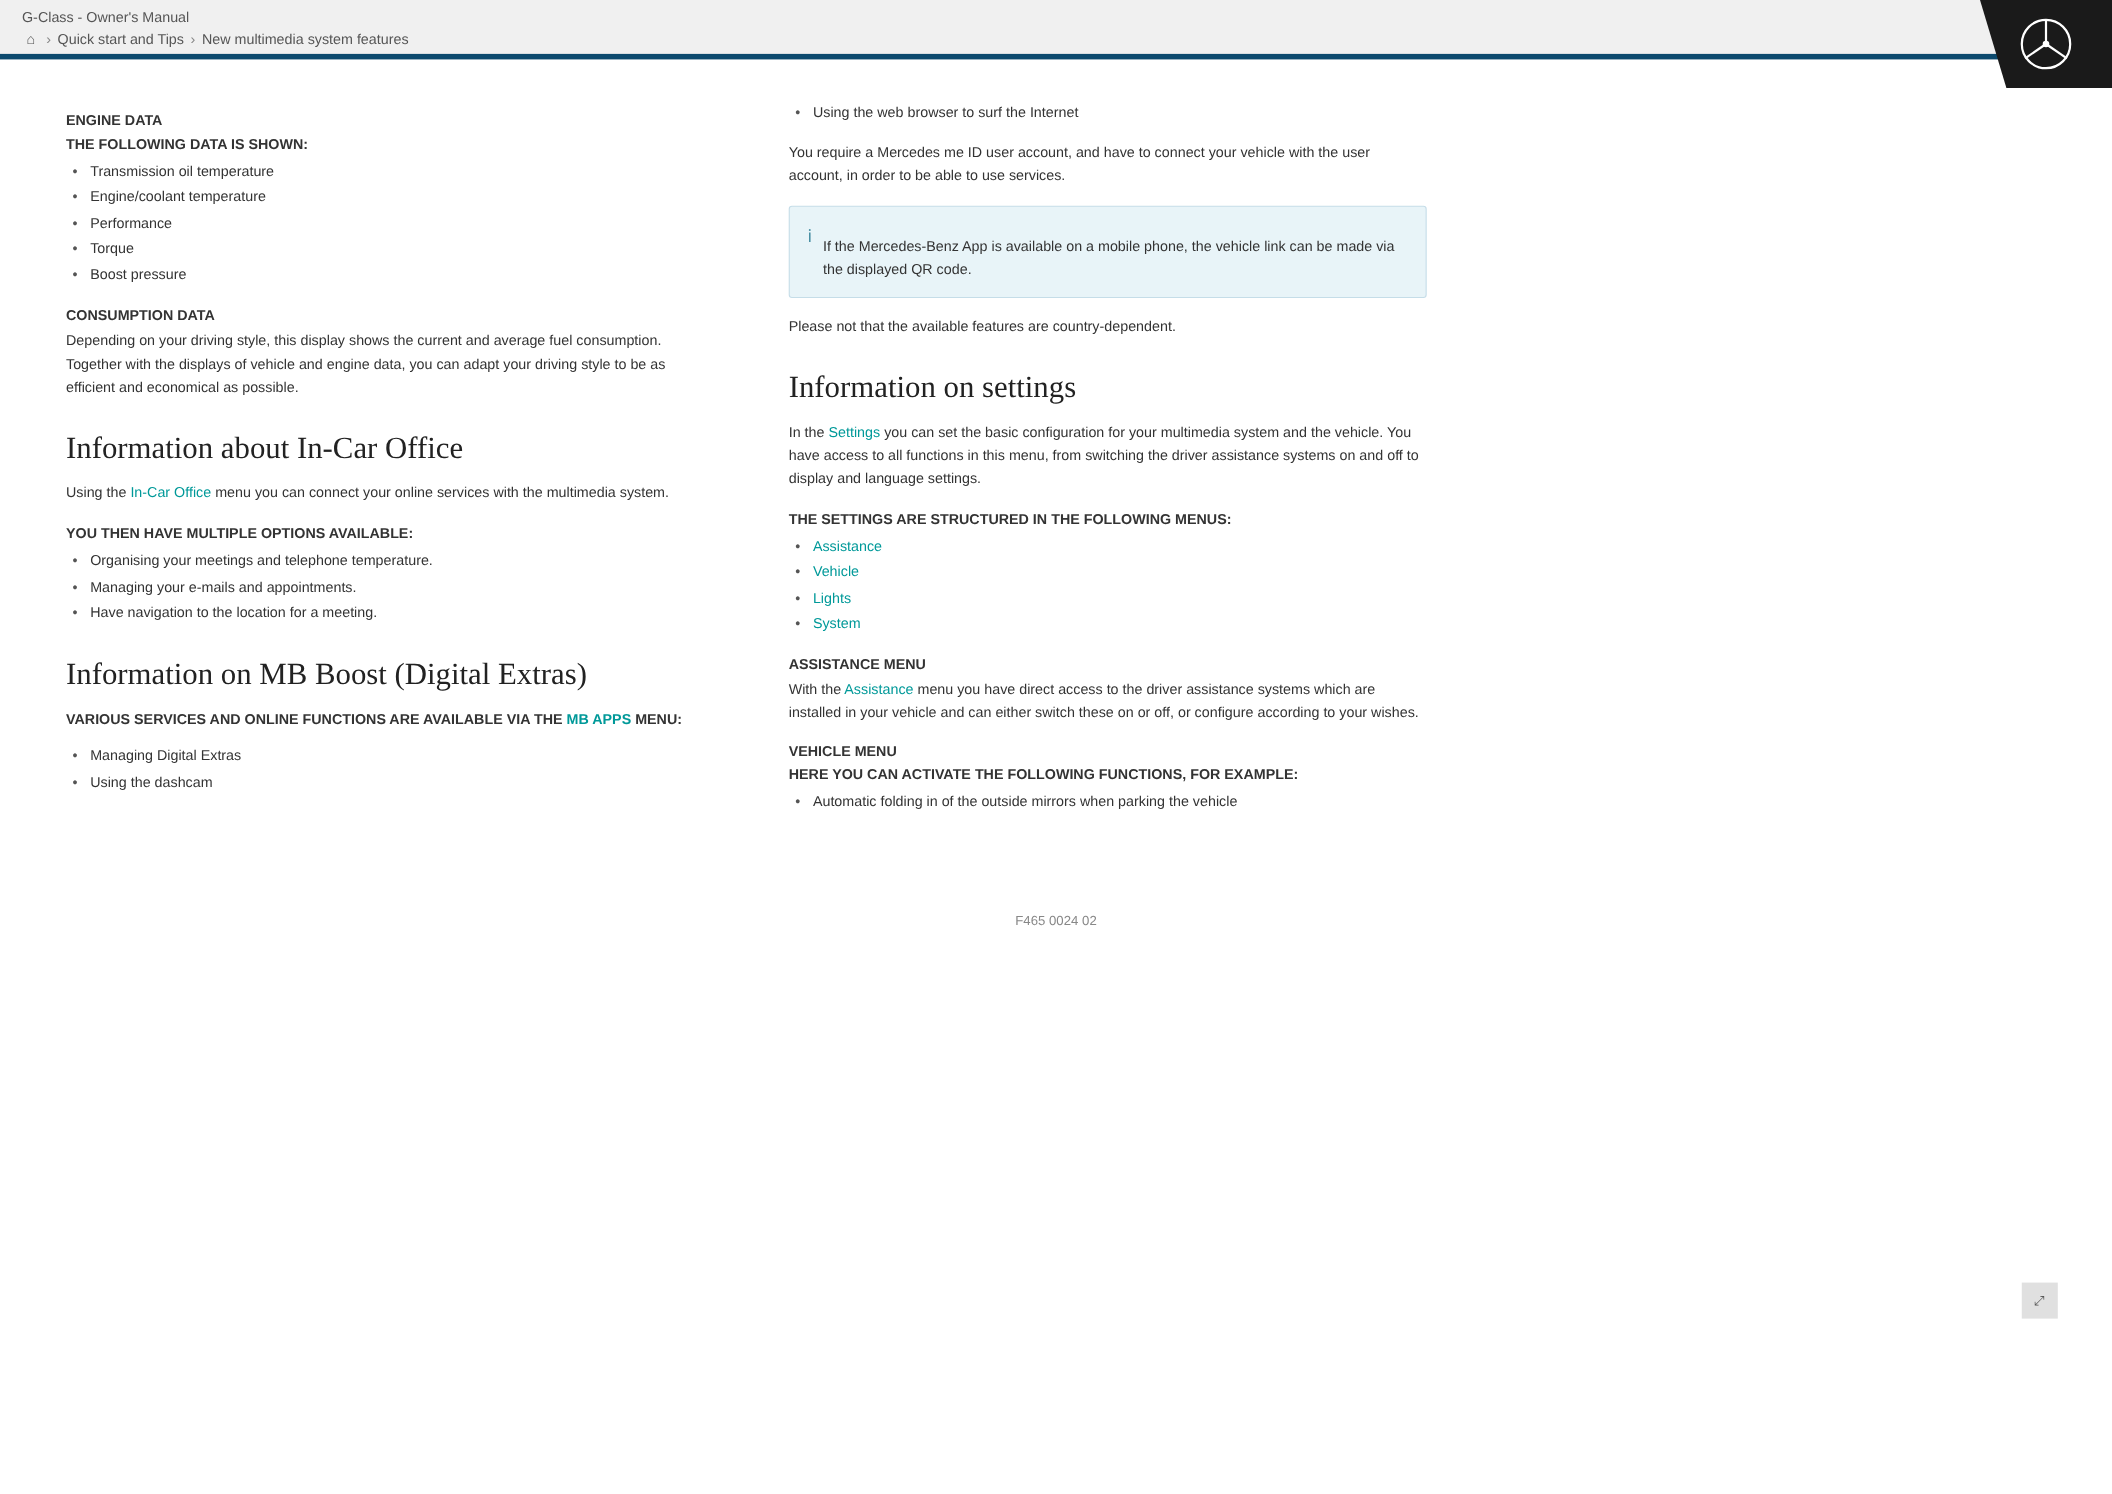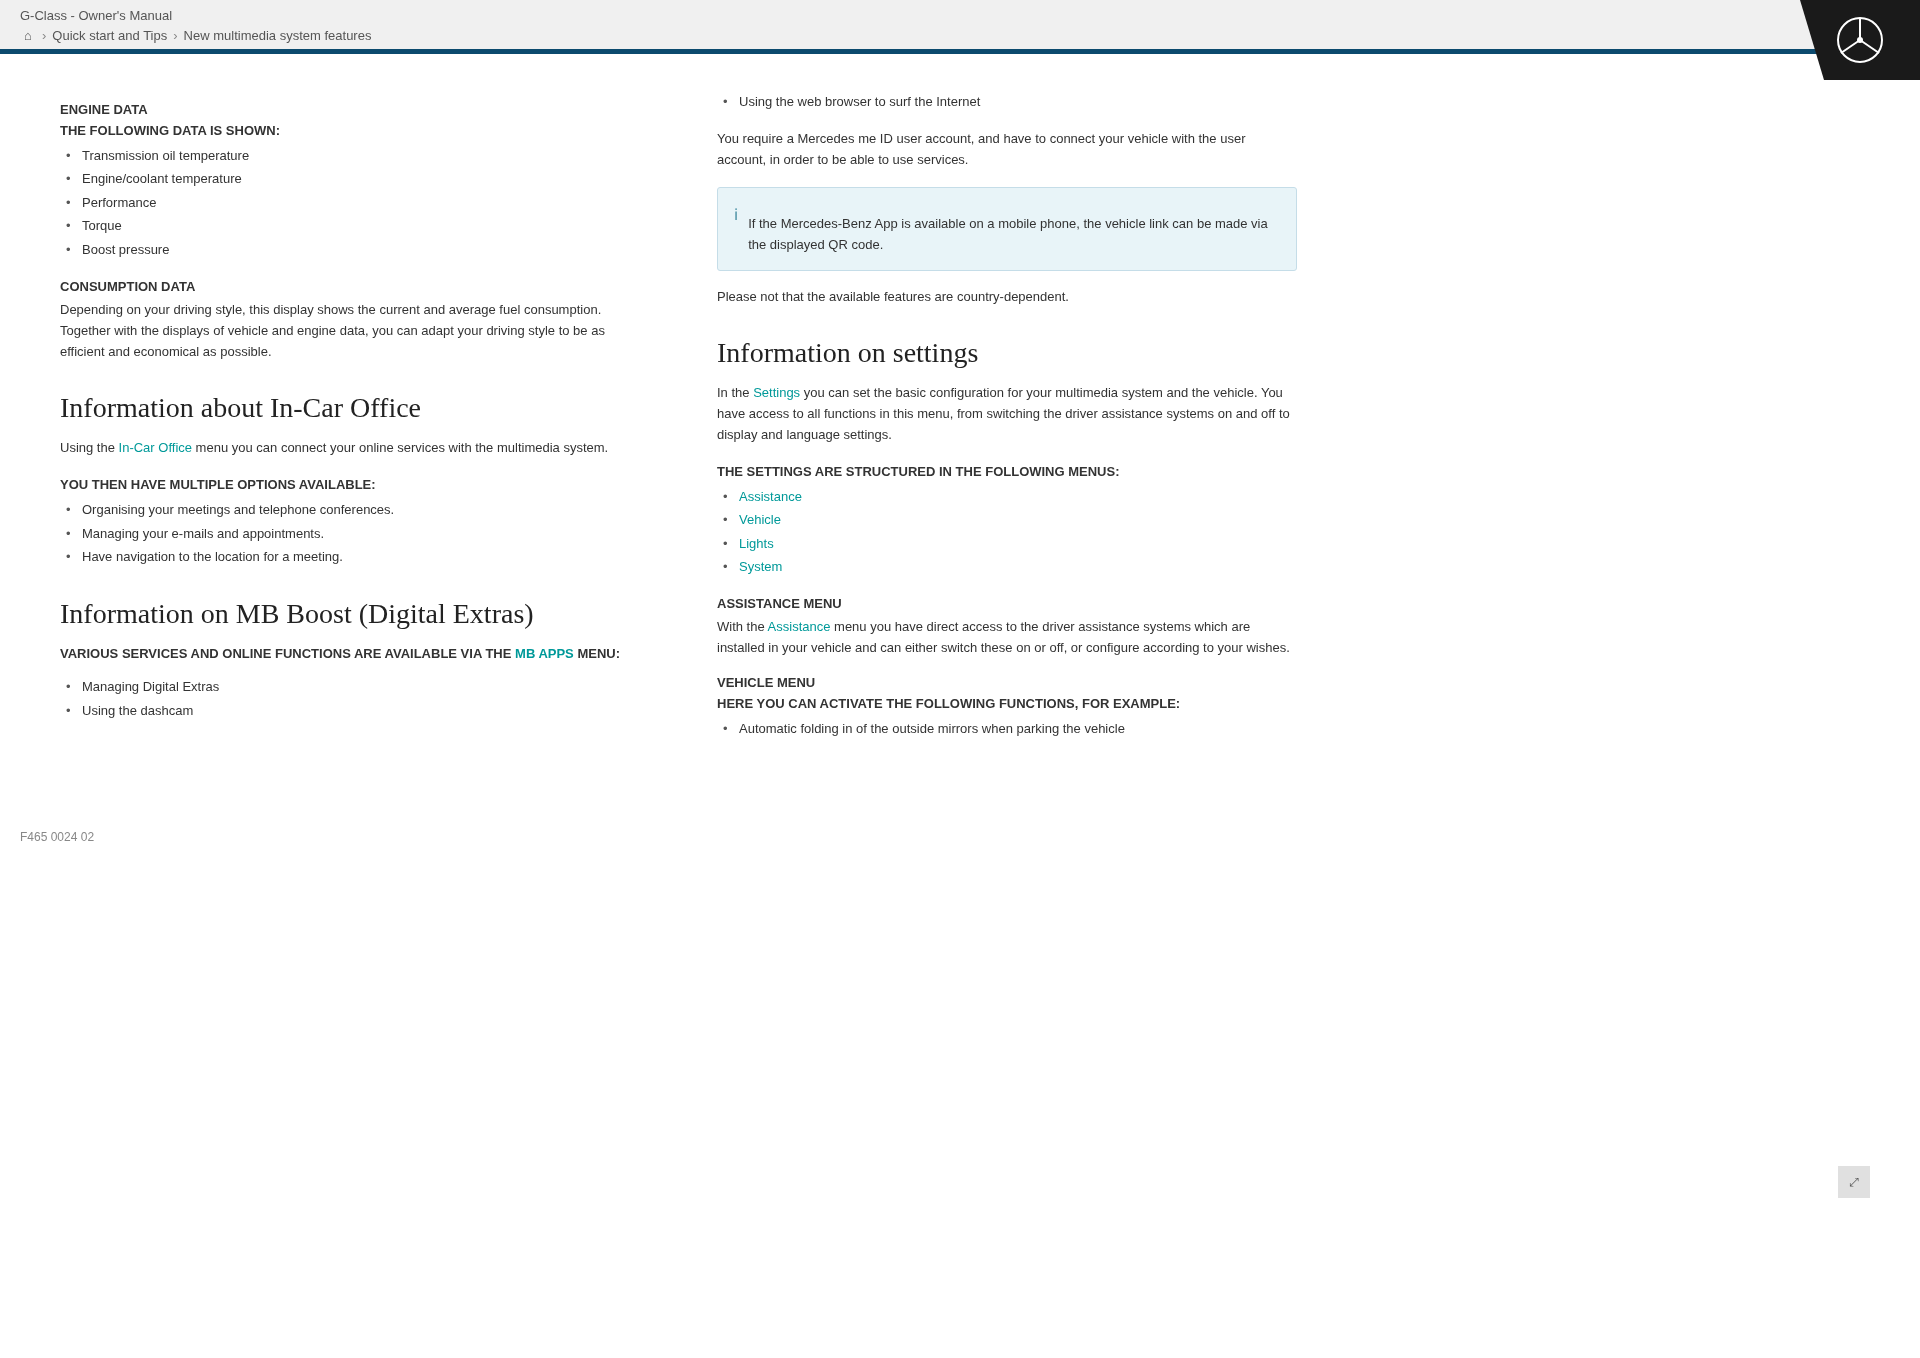--- a/index.html
+++ b/index.html
@@ -135,21 +135,21 @@
       flex-shrink: 0;
     }
     .info-box-text {
       font-size: 13px;
       line-height: 1.6;
       color: #333;
       margin-top: 12px;
     }
 
     .footer-code {
-      text-align: left;
+      text-align: center;
       font-size: 12px;
       color: #888;
       padding: 20px;
       margin-top: 20px;
     }
 
     .scroll-up-btn {
       position: absolute;
       right: 20px;
       bottom: 60px;
@@ -216,21 +216,21 @@
 
       <span class="bold-label">CONSUMPTION DATA</span>
       <p class="body-text">Depending on your driving style, this display shows the current and average fuel consumption. Together with the displays of vehicle and engine data, you can adapt your driving style to be as efficient and economical as possible.</p>
 
       <h2 class="section-heading">Information about In-Car Office</h2>
       <p class="body-text">
         <span>Using the </span><a class="link" href="#">In-Car Office</a><span> menu you can connect your online services with the multimedia system.</span>
       </p>
       <span class="bold-label">YOU THEN HAVE MULTIPLE OPTIONS AVAILABLE:</span>
       <ul class="bullet-list">
-        <li>Organising your meetings and telephone conferences.</li>
+        <li>Organising your meetings and telephone temperature.</li>
         <li>Managing your e-mails and appointments.</li>
         <li>Have navigation to the location for a meeting.</li>
       </ul>
 
       <h2 class="section-heading">Information on MB Boost (Digital Extras)</h2>
       <p class="body-text">
         <strong>VARIOUS SERVICES AND ONLINE FUNCTIONS ARE AVAILABLE VIA THE</strong> <a class="mb-apps-link" href="#">MB APPS</a> <strong>MENU:</strong>
       </p>
       <ul class="bullet-list">
         <li>Managing Digital Extras</li>

